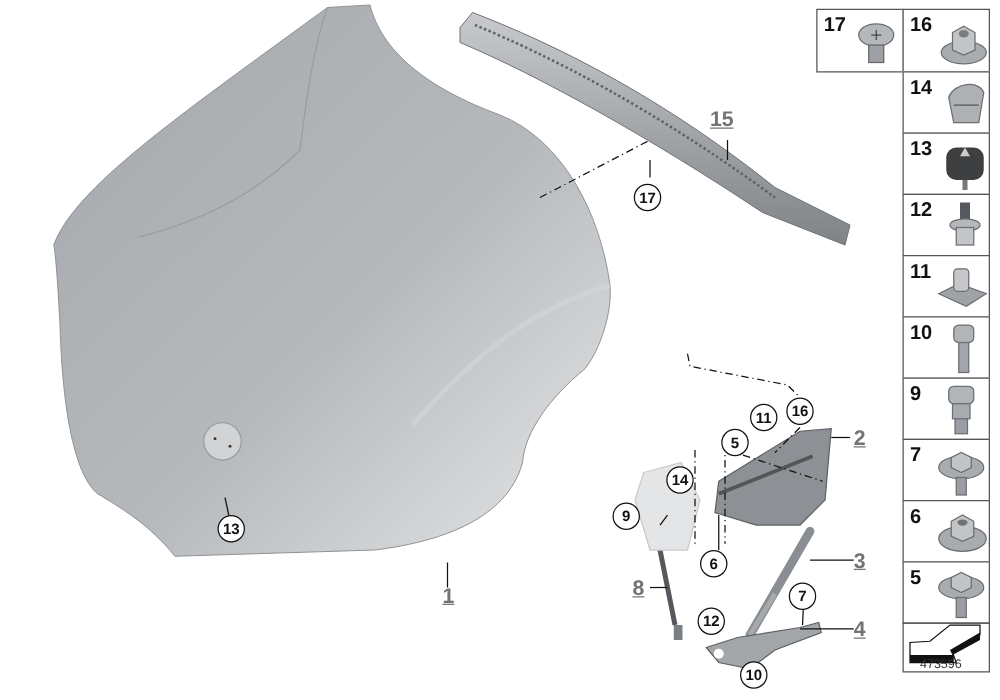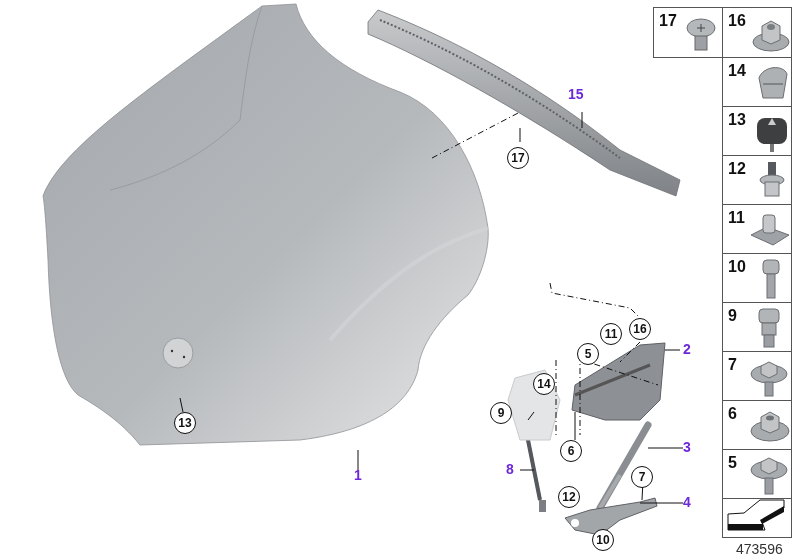--- a/index.html
+++ b/index.html
@@ -1,23 +1,23 @@
 <!DOCTYPE html>
 <html><head>
 <meta charset="utf-8">
 <style>
   html, body { margin:0; padding:0; background:#ffffff; }
   body { width:800px; height:560px; position:relative; overflow:hidden; font-family:"Liberation Sans", sans-serif; }
   .canvas { position:absolute; left:0; top:0; width:800px; height:560px; }
   .callout { position:absolute; width:20px; height:20px; border:1.6px solid #111; border-radius:50%; background:#fff;
              font-weight:bold; font-size:12px; line-height:20px; text-align:center; color:#111; box-sizing:content-box; }
-  .label { position:absolute; font-weight:bold; font-size:14px; color:#6d28d9; }
+  .label { position:absolute; font-weight:bold; font-size:17px; color:#737373;text-decoration:underline; }
   .grid { position:absolute; border:1px solid #555; box-sizing:border-box; background:#fff; }
   .cell-num { position:absolute; left:5px; top:4px; font-weight:bold; font-size:16px; color:#111; }
-  .partnum { position:absolute; left:736px; top:541px; font-size:14px; color:#333; }
+  .partnum { position:absolute; left:736px; top:526px; font-size:10px; color:#333; }
 </style>
 </head>
 <body>
 
 <div class="canvas">
   <svg width="800" height="560" style="position:absolute;left:0;top:0">
     <defs>
       <linearGradient id="hood" x1="0" y1="0" x2="1" y2="1">
         <stop offset="0" stop-color="#a4a7ab"></stop>
         <stop offset="0.55" stop-color="#b6b9bc"></stop>

